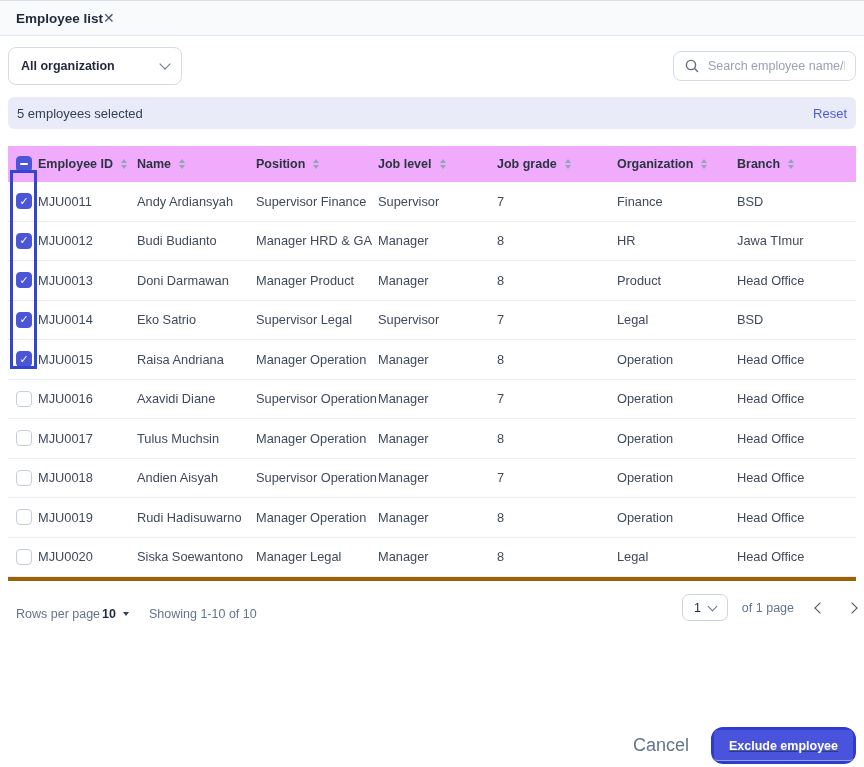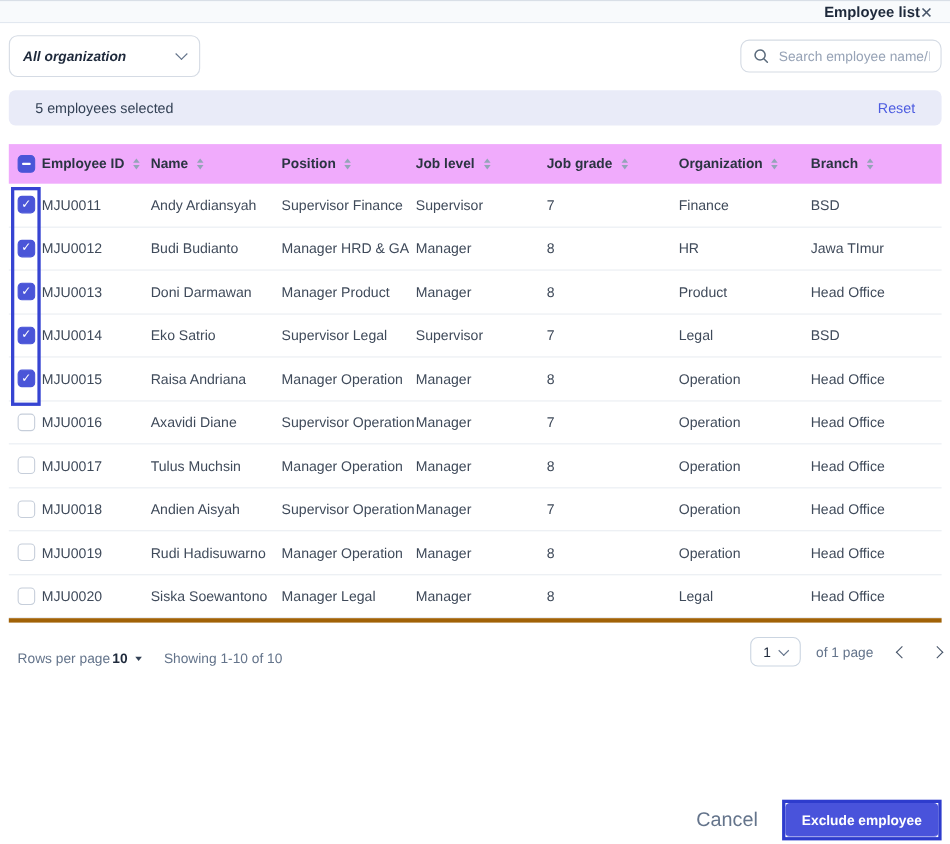--- a/index.html
+++ b/index.html
@@ -1,39 +1,39 @@
 <!DOCTYPE html>
 <html><head>
 <meta charset="utf-8">
 <style>
   * { margin:0; padding:0; box-sizing:border-box; }
   html,body { width:864px; height:767px; background:#fff; font-family:"Liberation Sans","DejaVu Sans",sans-serif; color:#334155; }
   body { position:relative; overflow:hidden; }
 
   
-  .titlebar { height:21px; background:#F8FAFC; border-top:1px solid #D9DFE7; border-bottom:1px solid #E2E8F0;
-    display:flex; align-items:center; justify-content:flex-end; padding:0 16px; }
+  .titlebar { height:36px; background:#F8FAFC; border-top:1px solid #D9DFE7; border-bottom:1px solid #E2E8F0;
+    display:flex; align-items:center; justify-content:flex-start; padding:0 16px; }
   .titlebar h1 { font-size:13.5px; font-weight:700; color:#1E293B; }
   .close-btn { font-size:14px; color:#475569; cursor:pointer; line-height:1; background:none; border:none; font-family:inherit; }
 
   
   .filters { display:flex; align-items:center; padding:11px 8px 0 8px; gap:13px; }
   .select { width:174px; height:30px; border:1px solid #D5DBE4; border-radius:8px; background:#fff;
-    display:flex; align-items:center; justify-content:space-between; padding:18px 12px; cursor:pointer;font-style:italic; }
+    display:flex; align-items:center; justify-content:space-between; padding:18px 12px; cursor:pointer; }
   .select span.val { font-size:12.5px; font-weight:700; color:#1E293B; }
   .chev { width:8px; height:8px; border-style:solid; border-color:#64748B; border-width:0 1.6px 1.6px 0;
     transform:rotate(45deg); margin-top:-4px; }
   .search { margin-left:auto; width:183px; height:30px; border:1px solid #D5DBE4; border-radius:8px; background:#fff;
     display:flex; align-items:center; gap:8px; padding:0 10px; }
   .search input { border:none; outline:none; flex:1; font-size:12.5px; font-family:inherit; color:#334155; min-width:0; }
   .search input::placeholder { color:#97A3B6; }
 
   
   .banner { margin:12px 8px 0 8px; height:32px; background:#E9EBF8; border-radius:6px;
-    display:flex; align-items:center; justify-content:space-between; padding:0 24px; }
+    display:flex; align-items:center; justify-content:space-between; padding:0 9px; }
   .banner .txt { font-size:13px; color:#334155; }
   .banner .reset { font-size:13px; color:#4C5BE0; cursor:pointer; background:none; border:none; font-family:inherit; }
 
   
   .table { margin:17px 8px 0 8px; }
   .grid-row { display:grid; grid-template-columns:30px 99px 119px 122px 119px 120px 120px 1fr; align-items:center; }
   .thead { background:#f0abfc; height:36px; }
   .th { display:flex; align-items:center; font-size:12.5px; font-weight:700; color:#2B3442; }
   .sort { display:inline-flex; flex-direction:column; gap:2px; margin-left:8px; }
   .tri-up   { width:0; height:0; border-left:3.5px solid transparent; border-right:3.5px solid transparent; border-bottom:4px solid #94A3B8; }
@@ -57,21 +57,21 @@
   .page-select { width:46px; height:27px; border:1px solid #CBD5E1; border-radius:7px; display:flex; align-items:center;
     justify-content:center; gap:8px; font-size:12.5px; color:#1E293B; cursor:pointer; }
   .page-select .chev { width:7px; height:7px; margin-top:-3px; }
   .nav-arrows { display:flex; align-items:center; gap:24px; margin-left:8px; }
   .chevron-left  { width:8px; height:8px; border-style:solid; border-color:#475569; border-width:1.8px 0 0 1.8px; transform:rotate(-45deg); cursor:pointer; }
   .chevron-right { width:8px; height:8px; border-style:solid; border-color:#475569; border-width:1.8px 1.8px 0 0; transform:rotate(45deg); cursor:pointer; }
 
   
   .footer { position:absolute; right:8px; bottom:3px; display:flex; align-items:center; gap:22px; }
   .cancel { font-size:18px; color:#64748B; background:none; border:none; cursor:pointer; font-family:inherit; }
-  .btn-annotation { border:3px solid #2E3CCD; border-radius:0; }
+  .btn-annotation { border:3px solid #2E3CCD; border-radius:12px;text-decoration:underline; }
   .btn-primary { display:block; background:#4953DB; color:#fff; border:none; border-radius:4px; height:31px; padding:0 15px;
     font-size:12.5px; font-weight:700; font-family:inherit; cursor:pointer;
     box-shadow:inset 0 -4px 0 -3px rgba(255,255,255,0.45); }
 
   
   .cb-annotation { position:absolute; left:10px; top:170px; width:27px; height:199px; border:3px solid #3644D2; pointer-events:none; }
 </style>
 </head>
 <body>
 

